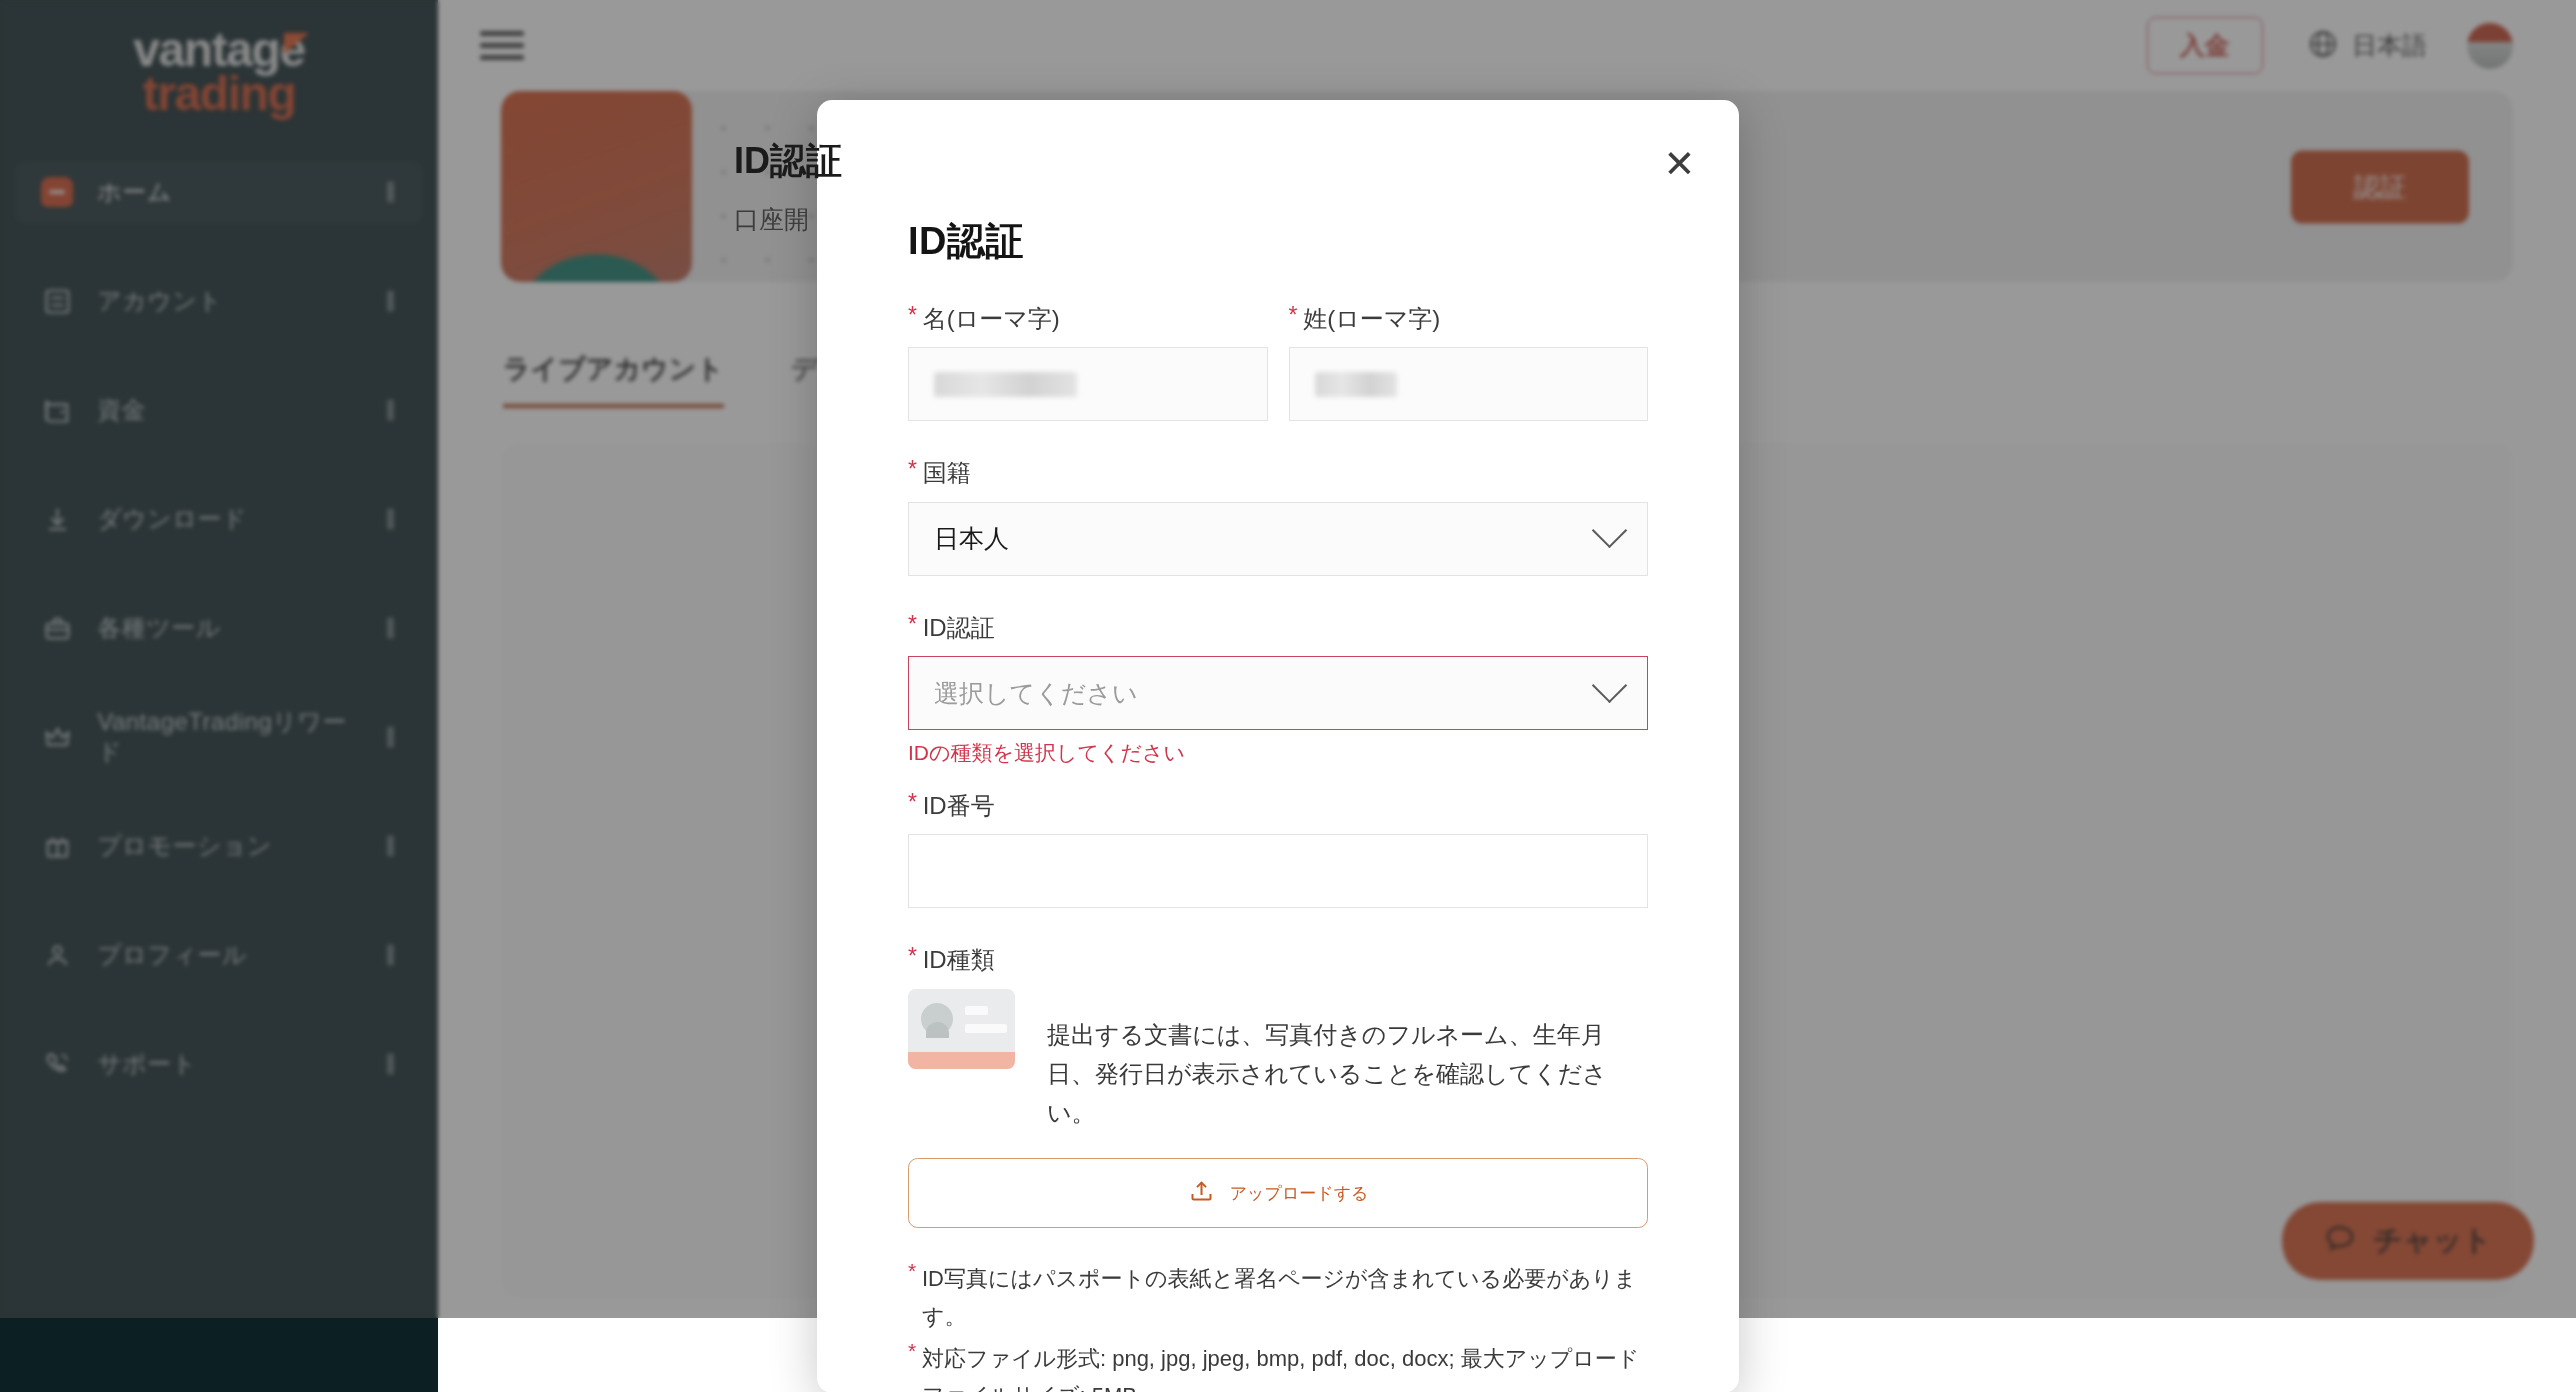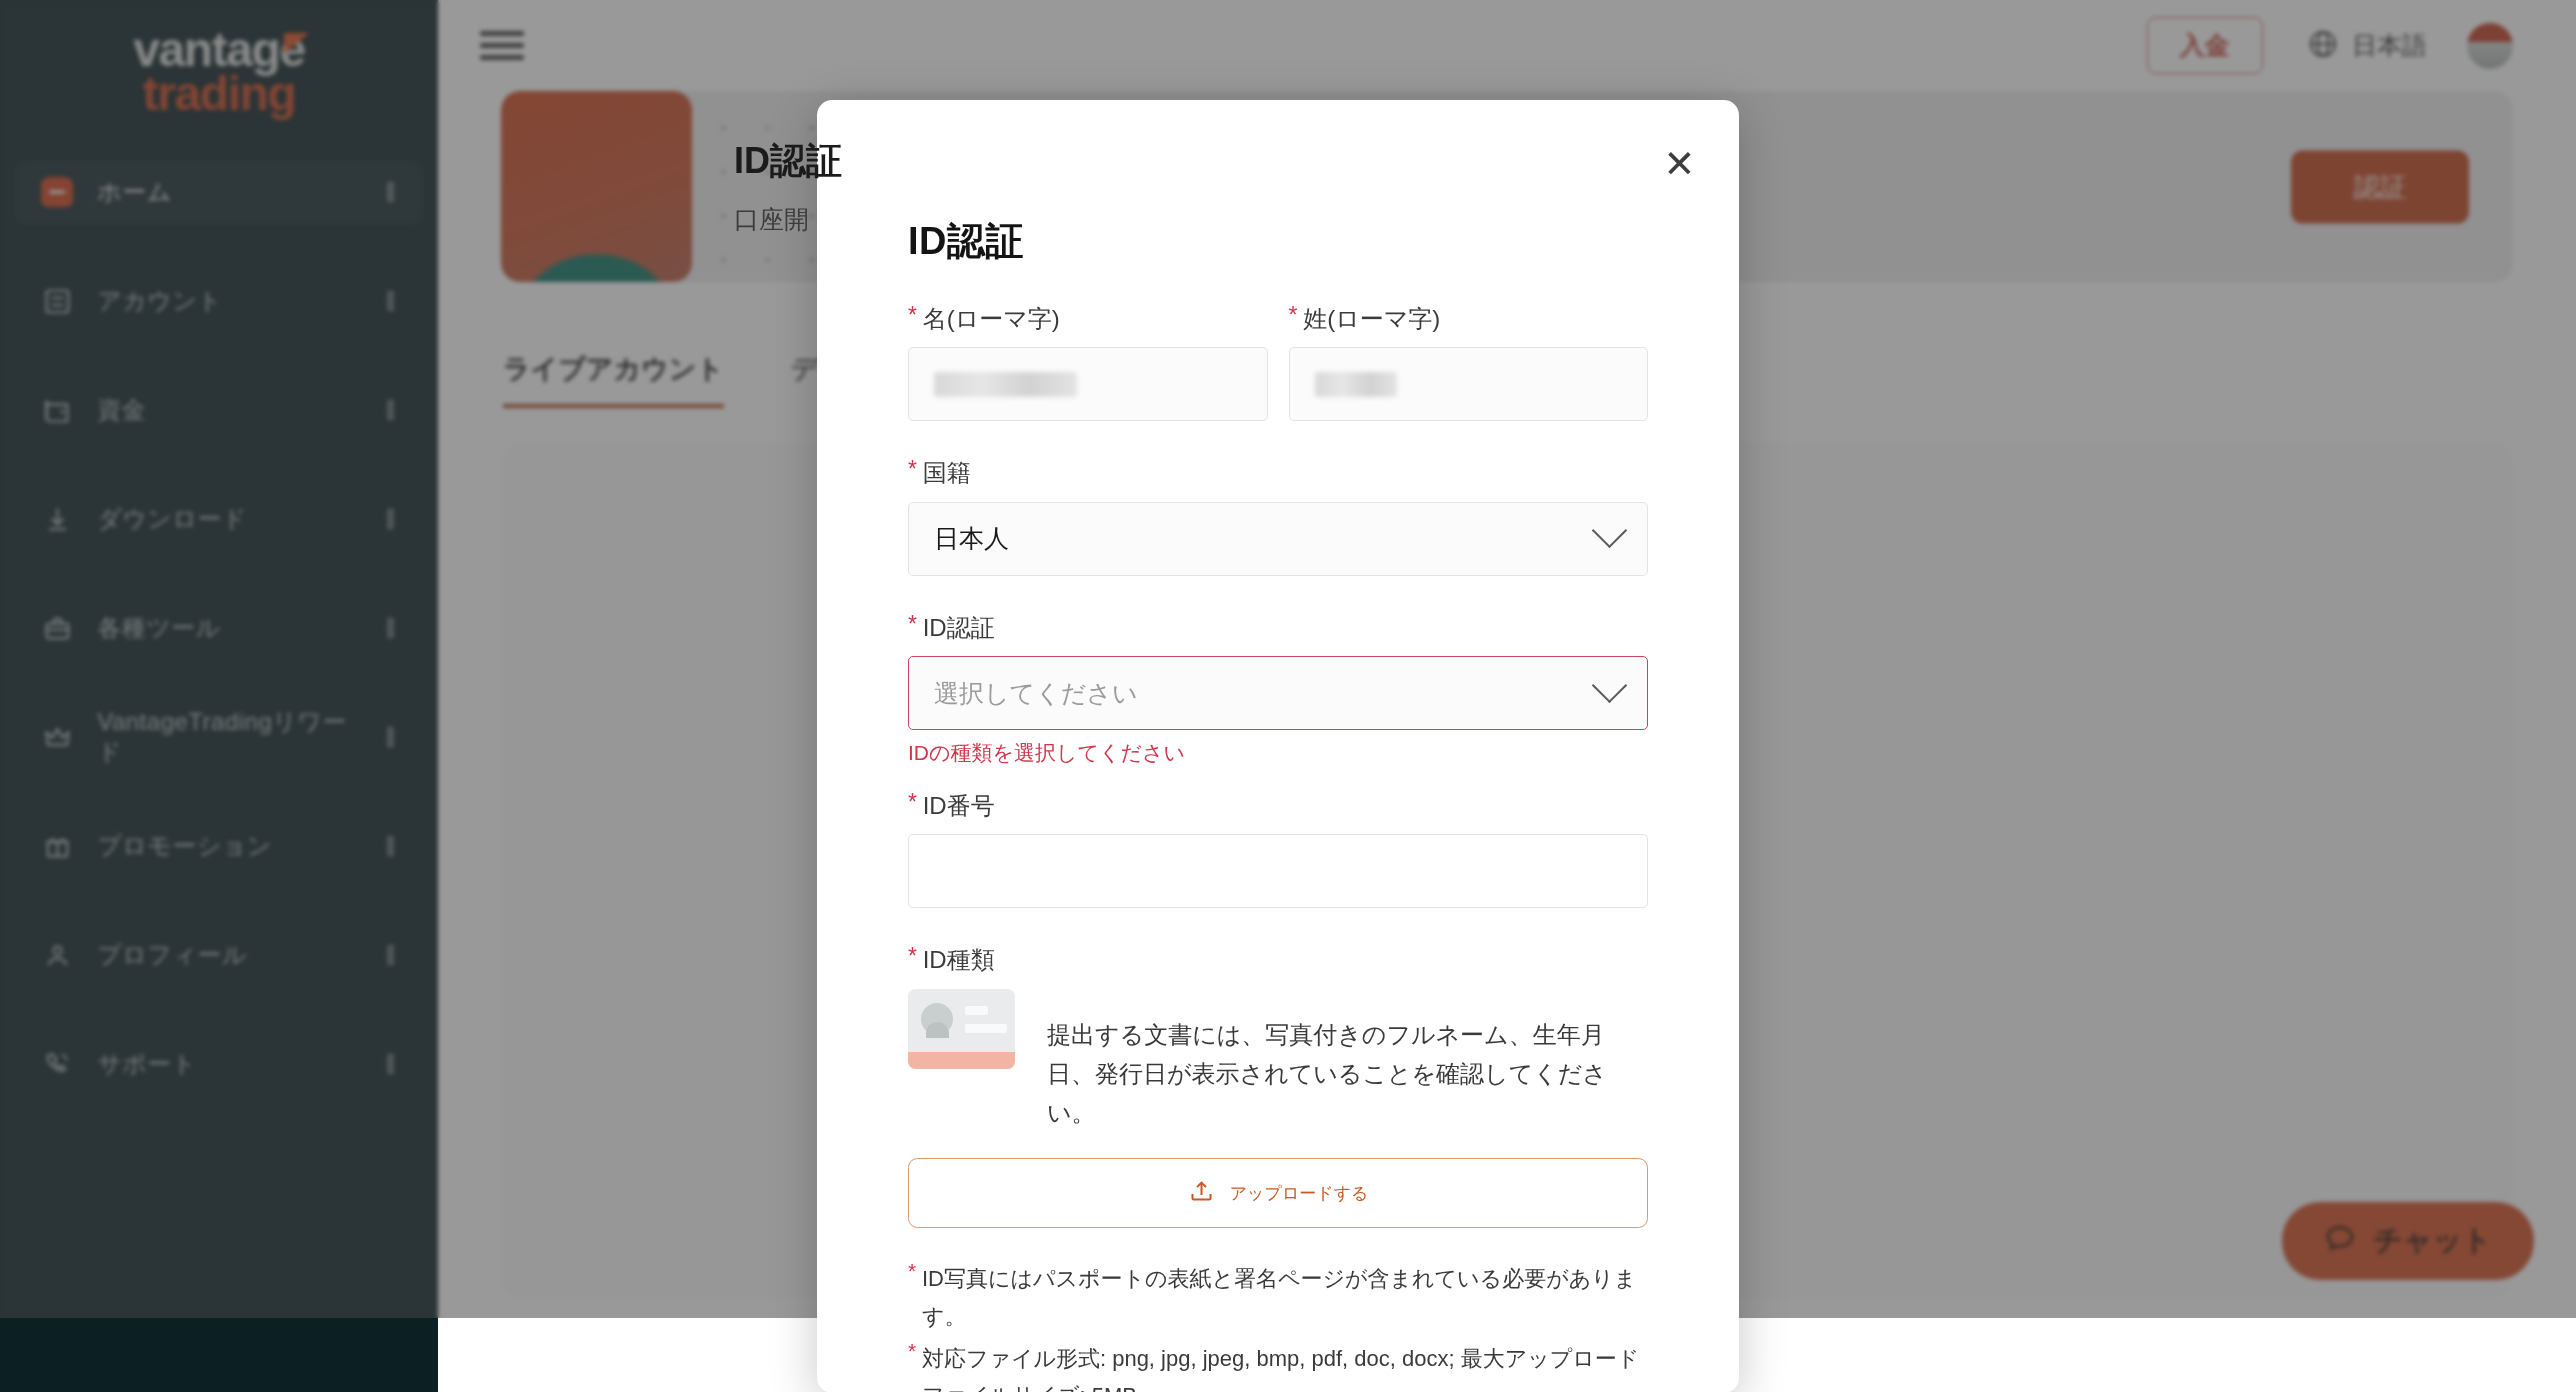--- a/index.html
+++ b/index.html
@@ -216,21 +216,21 @@
     display: flex; align-items: flex-start;
   }
   .req { color: #d1344b; margin-right: 5.7px; font-size: 23px; line-height: 1.05; }
 
   .row2 { display: flex; gap: 21px; margin-top: 36px; }
   .row2 .field { margin-top: 0; flex: 1; }
 
   .input, .select {
     width: 100%; height: 74px;
     border: 1px solid #e3e3e3;
-    border-radius: 5px;
+    border-radius: 0;
     background: #fbfbfb;
     font-size: 25px; color: #1a1a1a;
     padding: 0 25px;
     display: flex; align-items: center;
   }
   .input.plain { background: #ffffff; }
   .select { justify-content: space-between; cursor: pointer; }
   .select.error { border: 1px solid #c9445c; }
   .select .ph { color: #9b9b9b; text-align: right; }
   .chev {

